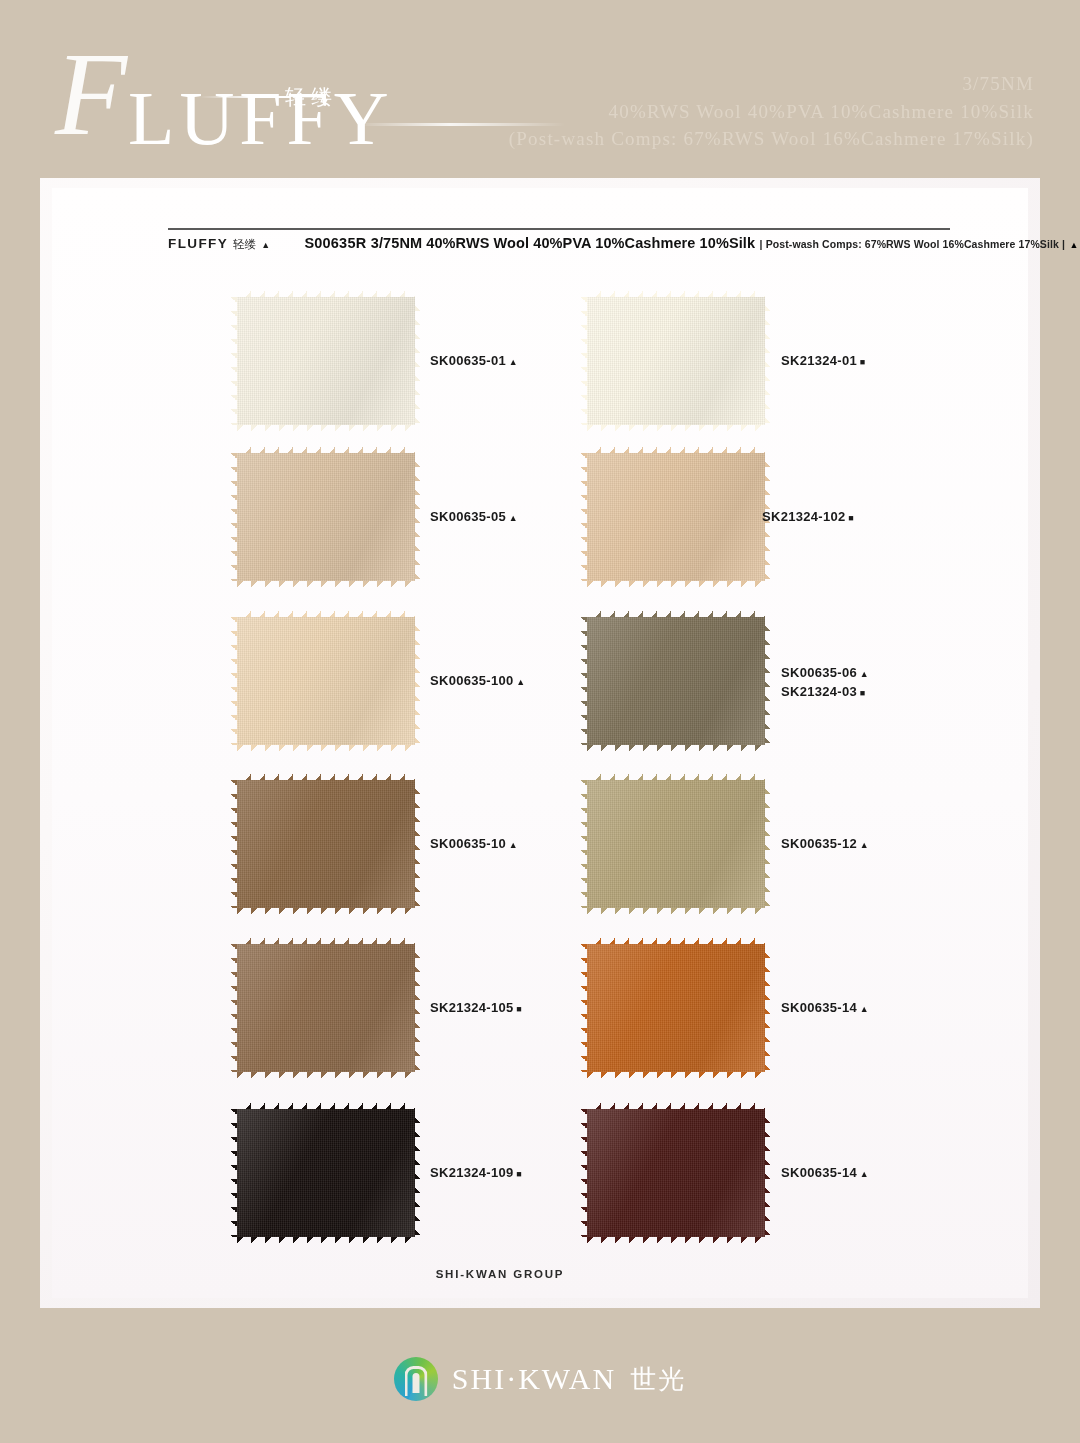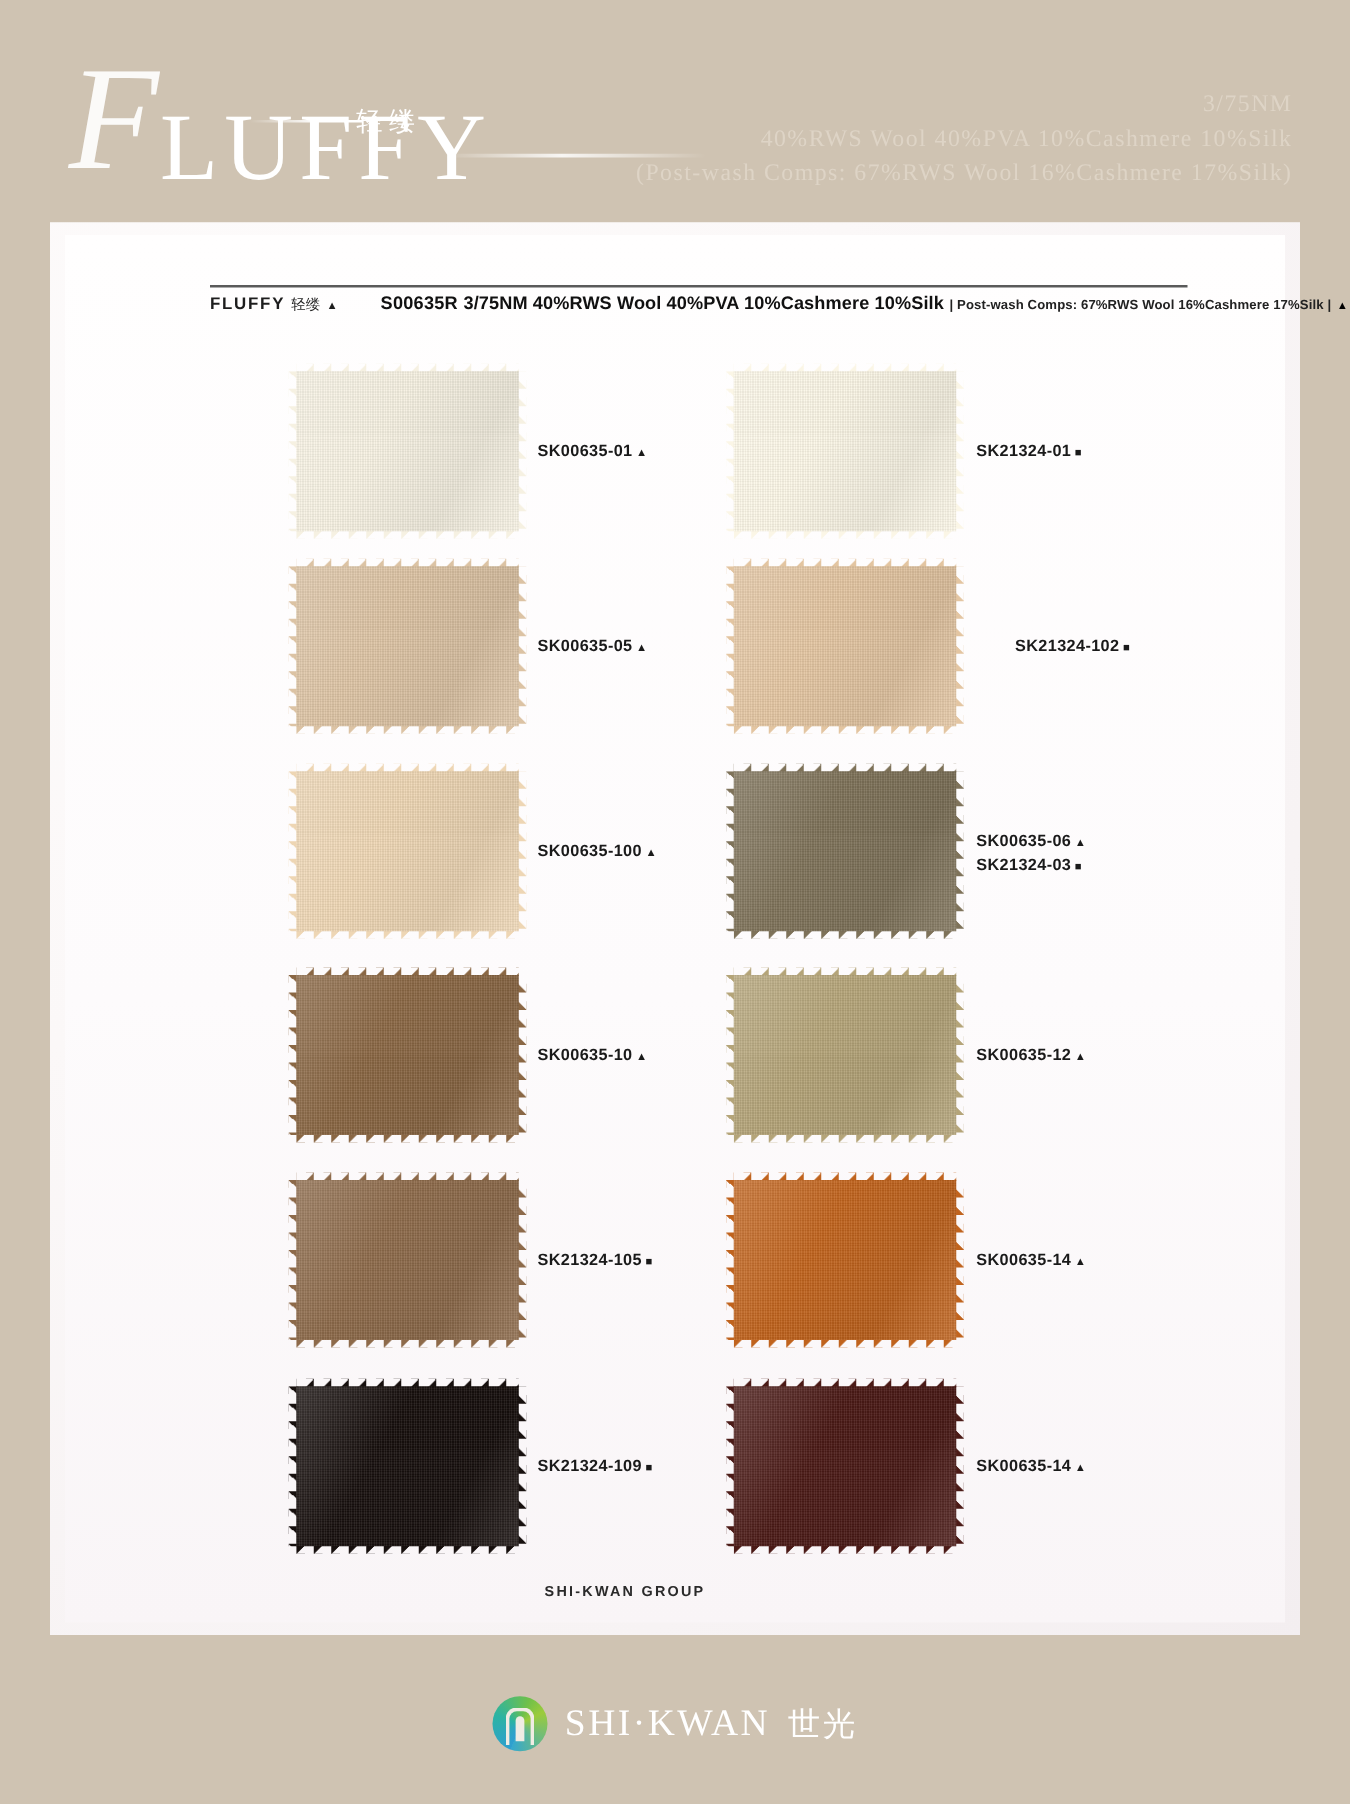--- a/index.html
+++ b/index.html
@@ -270,21 +270,21 @@
     <div class="swatch-cell" style="left: 587px; top: 453px; width: 178px; height: 128px;">
       <div class="swatch" style="width: 178px; height: 128px; background: rgb(227, 197, 161);">
         <div class="zig zig-top" style="top: -6px; left: 0px; right: 0px; height: 7px; background: repeating-conic-gradient(from 45deg at 50% 100%, rgb(227, 197, 161) 0deg, rgb(227, 197, 161) 90deg, transparent 90deg, transparent 360deg) 0% 0% / 14px 7px;"></div>
         <div class="zig zig-bottom" style="bottom: -6px; left: 0px; right: 0px; height: 7px; background: repeating-conic-gradient(from 225deg at 50% 0%, rgb(227, 197, 161) 0deg, rgb(227, 197, 161) 90deg, transparent 90deg, transparent 360deg) 0% 0% / 14px 7px;"></div>
         <div class="zig zig-left" style="left: -6px; top: 0px; bottom: 0px; width: 7px; background: repeating-conic-gradient(from 315deg at 100% 50%, rgb(227, 197, 161) 0deg, rgb(227, 197, 161) 90deg, transparent 90deg, transparent 360deg) 0% 0% / 7px 14px;"></div>
         <div class="zig zig-right" style="right: -6px; top: 0px; bottom: 0px; width: 7px; background: repeating-conic-gradient(from 135deg at 0% 50%, rgb(227, 197, 161) 0deg, rgb(227, 197, 161) 90deg, transparent 90deg, transparent 360deg) 0% 0% / 7px 14px;"></div>
         <div class="sw-tex"></div>
         <div class="sw-sheen"></div>
       </div>
     </div>
-    <div class="label" style="left: 812px; top: 509px; text-align: right;">
+    <div class="label" style="left: 762px; top: 509px; text-align: right;">
       <div><span>SK21324-102</span><span class="mk"> ■</span></div>
     </div>
     <div class="swatch-cell" style="left: 237px; top: 617px; width: 178px; height: 128px;">
       <div class="swatch" style="width: 178px; height: 128px; background: rgb(238, 214, 180);">
         <div class="zig zig-top" style="top: -6px; left: 0px; right: 0px; height: 7px; background: repeating-conic-gradient(from 45deg at 50% 100%, rgb(238, 214, 180) 0deg, rgb(238, 214, 180) 90deg, transparent 90deg, transparent 360deg) 0% 0% / 14px 7px;"></div>
         <div class="zig zig-bottom" style="bottom: -6px; left: 0px; right: 0px; height: 7px; background: repeating-conic-gradient(from 225deg at 50% 0%, rgb(238, 214, 180) 0deg, rgb(238, 214, 180) 90deg, transparent 90deg, transparent 360deg) 0% 0% / 14px 7px;"></div>
         <div class="zig zig-left" style="left: -6px; top: 0px; bottom: 0px; width: 7px; background: repeating-conic-gradient(from 315deg at 100% 50%, rgb(238, 214, 180) 0deg, rgb(238, 214, 180) 90deg, transparent 90deg, transparent 360deg) 0% 0% / 7px 14px;"></div>
         <div class="zig zig-right" style="right: -6px; top: 0px; bottom: 0px; width: 7px; background: repeating-conic-gradient(from 135deg at 0% 50%, rgb(238, 214, 180) 0deg, rgb(238, 214, 180) 90deg, transparent 90deg, transparent 360deg) 0% 0% / 7px 14px;"></div>
         <div class="sw-tex"></div>
         <div class="sw-sheen"></div>

